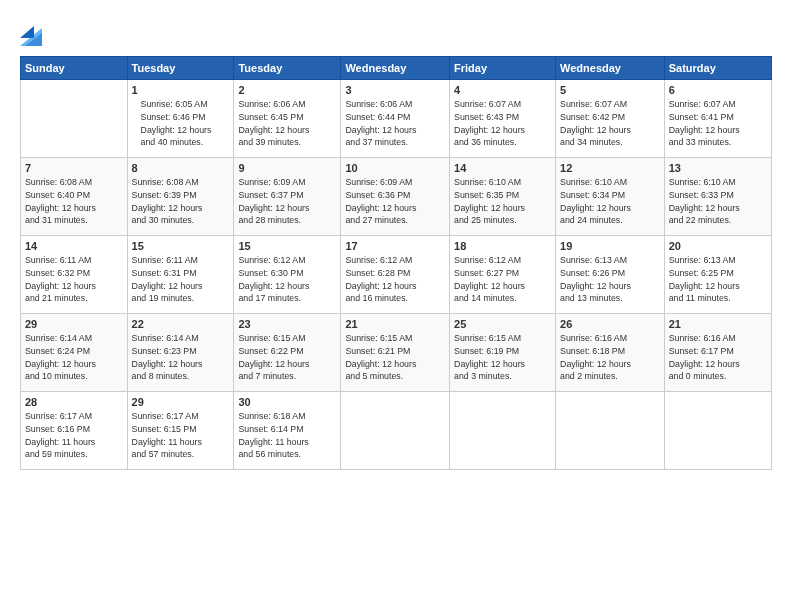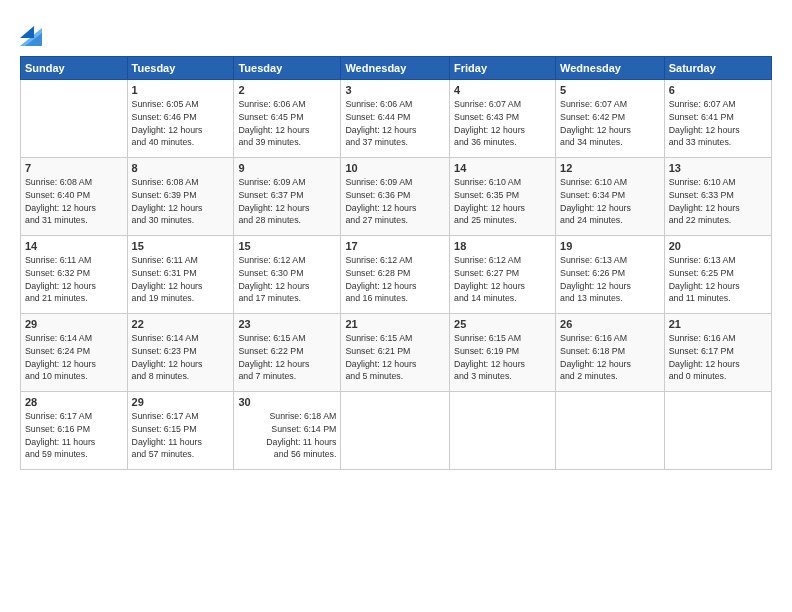--- a/index.html
+++ b/index.html
@@ -126,21 +126,21 @@
           <th>Friday</th>
           <th>Wednesday</th>
           <th>Saturday</th>
         </tr>
     </thead>
     <tbody>
     <tr>
           <td class="empty-cell"></td>
           <td>
             <span class="day-num">1</span>
-            <div class="day-info" style="white-space: pre-line;">Sunrise: 6:05 AM
+            <div class="day-info" style="white-space: pre-line; margin-left: 9px;">Sunrise: 6:05 AM
 Sunset: 6:46 PM
 Daylight: 12 hours
 and 40 minutes.</div>
           </td>
           <td>
             <span class="day-num">2</span>
             <div class="day-info" style="white-space: pre-line;">Sunrise: 6:06 AM
 Sunset: 6:45 PM
 Daylight: 12 hours
 and 39 minutes.</div>
@@ -337,21 +337,21 @@
           </td>
           <td>
             <span class="day-num">29</span>
             <div class="day-info" style="white-space: pre-line;">Sunrise: 6:17 AM
 Sunset: 6:15 PM
 Daylight: 11 hours
 and 57 minutes.</div>
           </td>
           <td>
             <span class="day-num">30</span>
-            <div class="day-info" style="white-space: pre-line; text-align: right;">Sunrise: 6:18 AM
+            <div class="day-info" style="white-space: pre-line;">Sunrise: 6:18 AM
 Sunset: 6:14 PM
 Daylight: 11 hours
 and 56 minutes.</div>
           </td>
           <td class="empty-cell"></td>
           <td class="empty-cell"></td>
           <td class="empty-cell"></td>
           <td class="empty-cell"></td>
         </tr>
       </tbody>

